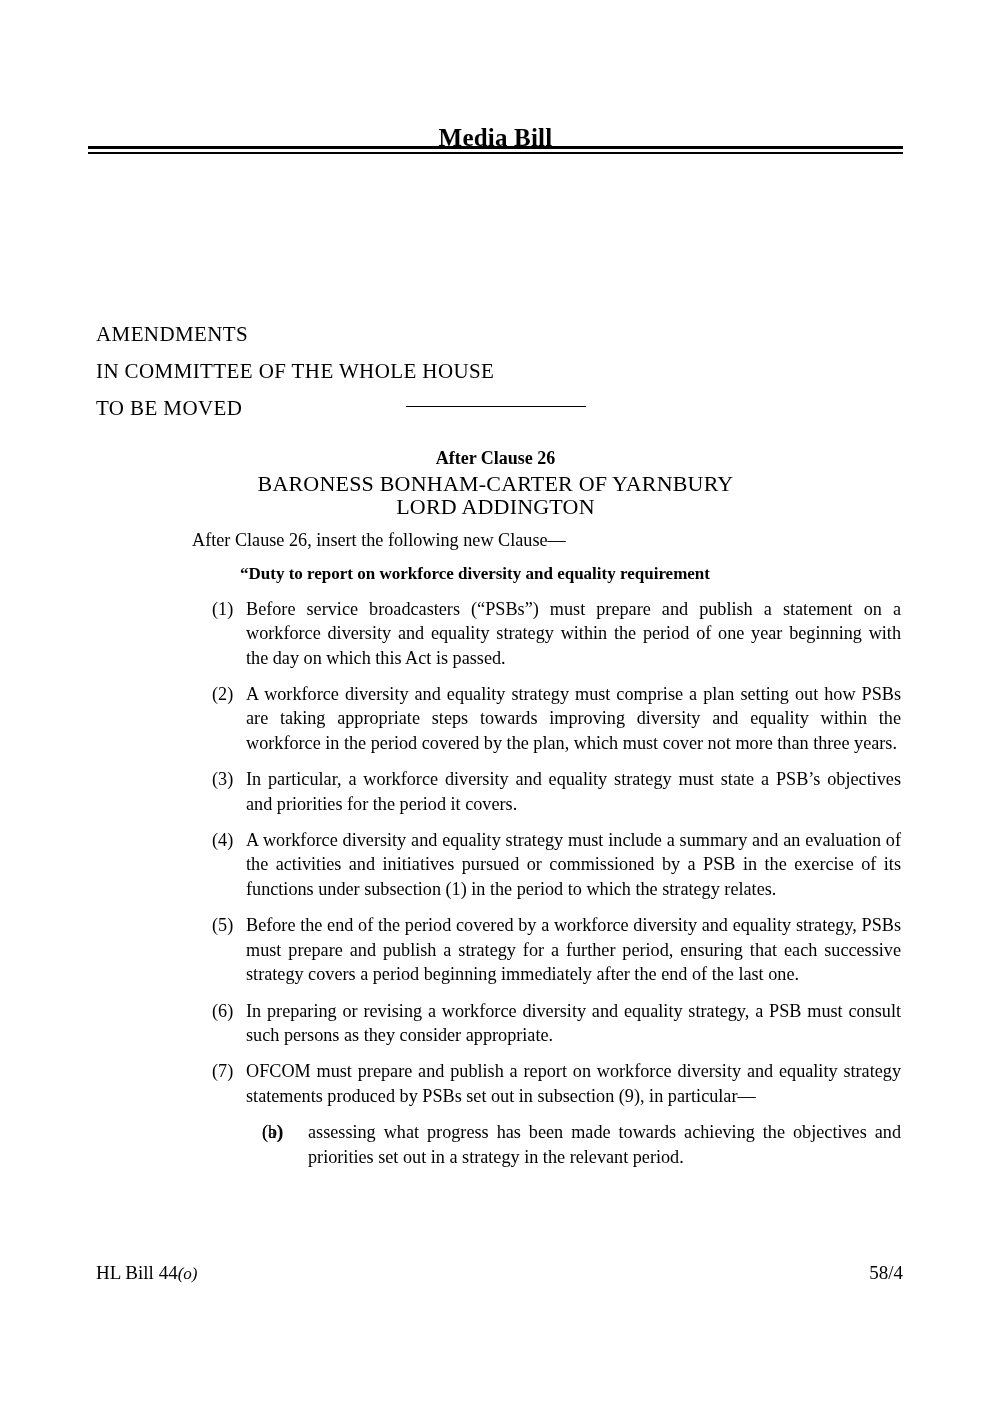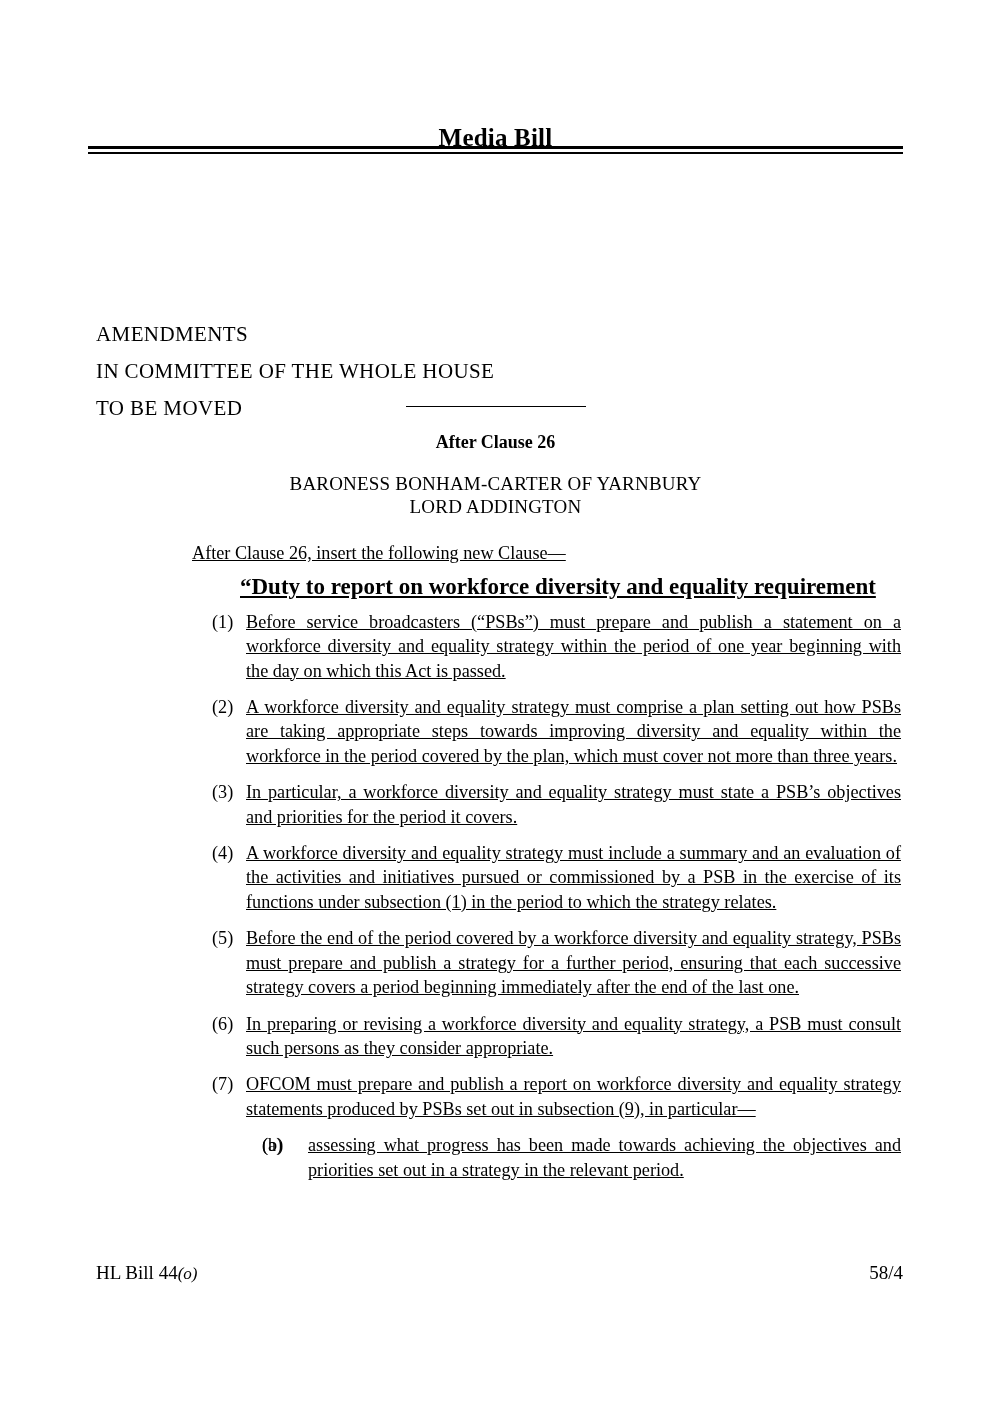--- a/index.html
+++ b/index.html
@@ -79,56 +79,55 @@
     display: inline-block;
     width: 180px;
     height: 1.4px;
     background: #000;
     vertical-align: top;
   }
 
   .after-clause {
     position: absolute;
     left: 88px;
-    top: 432px;
+    top: 448px;
     width: 815px;
     text-align: center;
     font-size: 18px;
     font-weight: bold;
   }
   .sponsors {
     position: absolute;
     left: 88px;
     top: 472px;
     width: 815px;
     text-align: center;
-    font-size: 19px;
+    font-size: 22px;
     line-height: 23px;
     letter-spacing: 0.2px;
   }
 
   
   .body-area {
     position: absolute;
     left: 192px;
-    top: 541px;
+    top: 528px;
     width: 709px;
     font-size: 18.2px;
     line-height: 24.4px;
-    text-decoration: underline;
   }
   .intro-line {
     margin: 0 0 10px 0;
     text-align: left;
   }
   .clause-title {
     margin: 0 0 10px 0;
     padding-left: 48px;
     font-weight: bold;
-    font-size: 23px;
+    font-size: 17px;
   }
 
   
   .subsec {
     position: relative;
     padding-left: 54px;
     margin: 0 0 12px 0;
     text-align: justify;
     text-justify: inter-word;
   }

